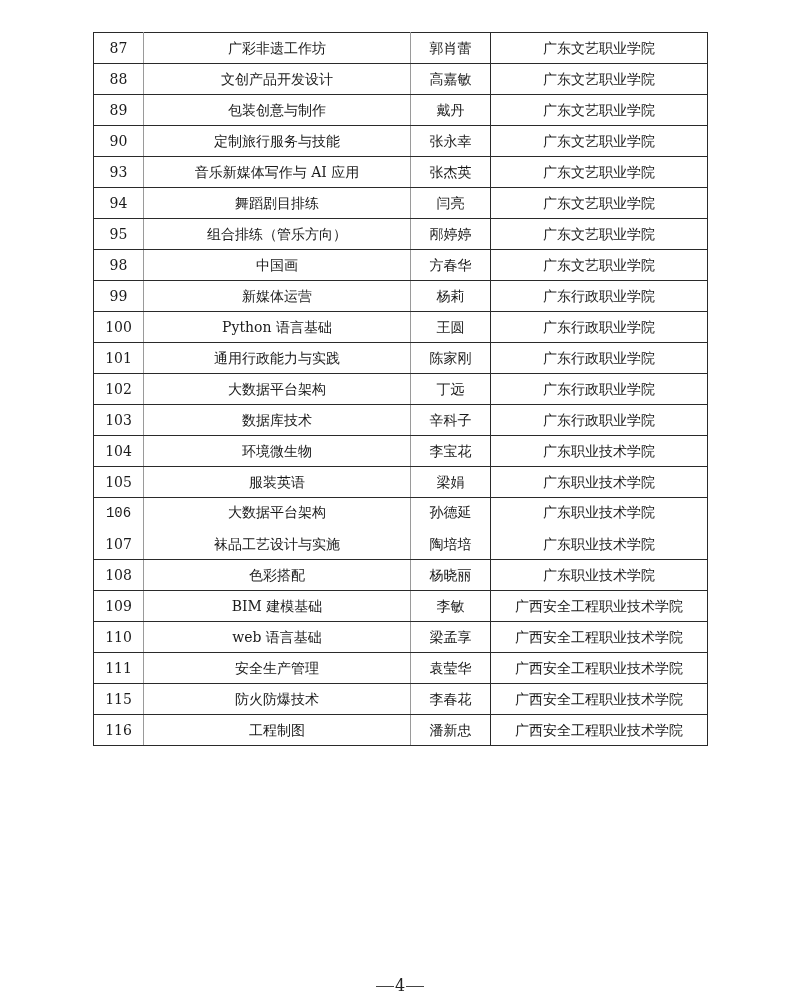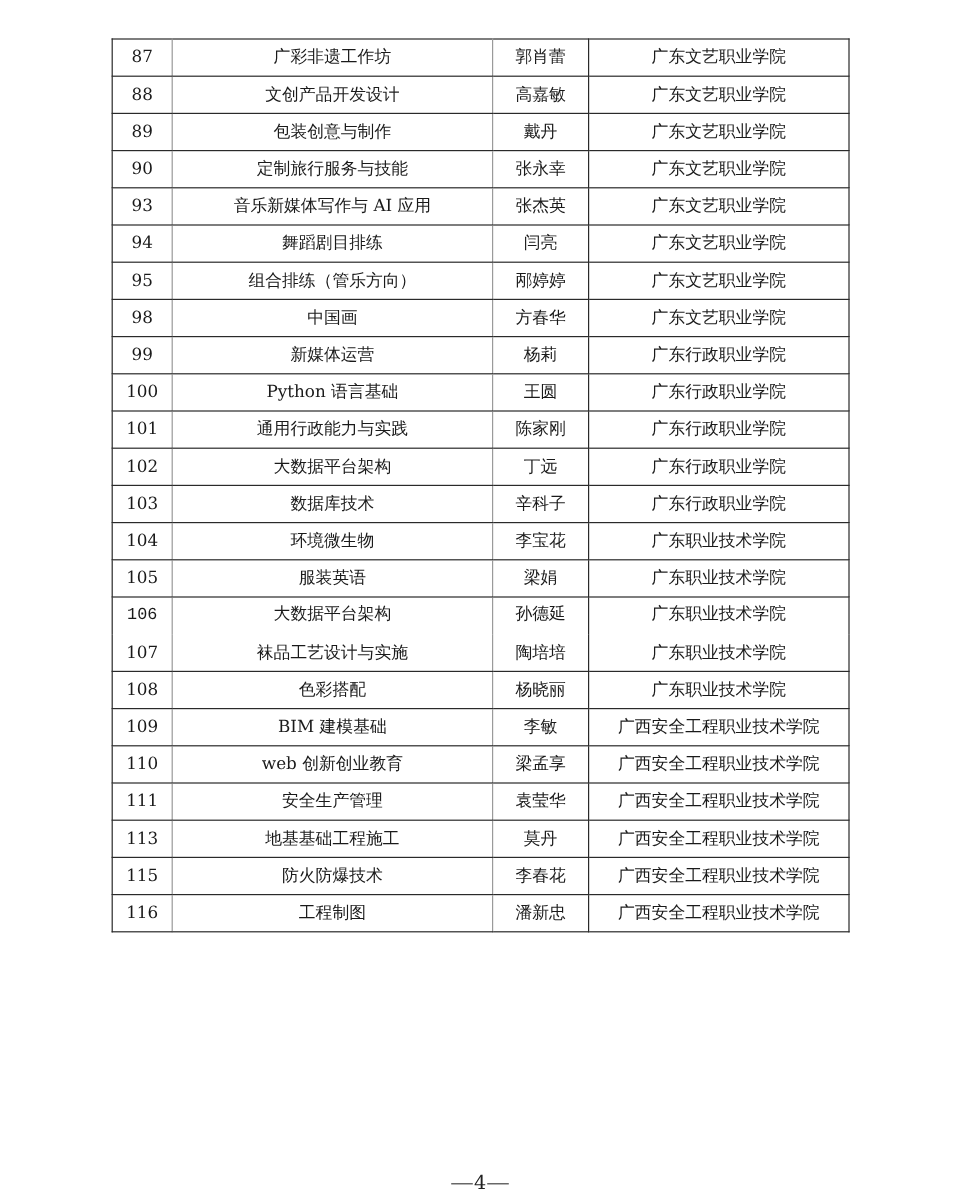--- a/index.html
+++ b/index.html
@@ -143,34 +143,28 @@
           <td class="col-school">广东职业技术学院</td>
         </tr>
       <tr>
           <td class="col-no">109</td>
           <td class="col-course">BIM 建模基础</td>
           <td class="col-teacher">李敏</td>
           <td class="col-school">广西安全工程职业技术学院</td>
         </tr>
       <tr>
           <td class="col-no">110</td>
-          <td class="col-course">web 创新创业教育</td>
+          <td class="col-course">web 语言基础</td>
           <td class="col-teacher">梁孟享</td>
           <td class="col-school">广西安全工程职业技术学院</td>
         </tr>
       <tr>
           <td class="col-no">111</td>
           <td class="col-course">安全生产管理</td>
           <td class="col-teacher">袁莹华</td>
-          <td class="col-school">广西安全工程职业技术学院</td>
-        </tr>
-      <tr>
-          <td class="col-no">113</td>
-          <td class="col-course">地基基础工程施工</td>
-          <td class="col-teacher">莫丹</td>
           <td class="col-school">广西安全工程职业技术学院</td>
         </tr>
       <tr>
           <td class="col-no">115</td>
           <td class="col-course">防火防爆技术</td>
           <td class="col-teacher">李春花</td>
           <td class="col-school">广西安全工程职业技术学院</td>
         </tr>
       <tr>
           <td class="col-no">116</td>

